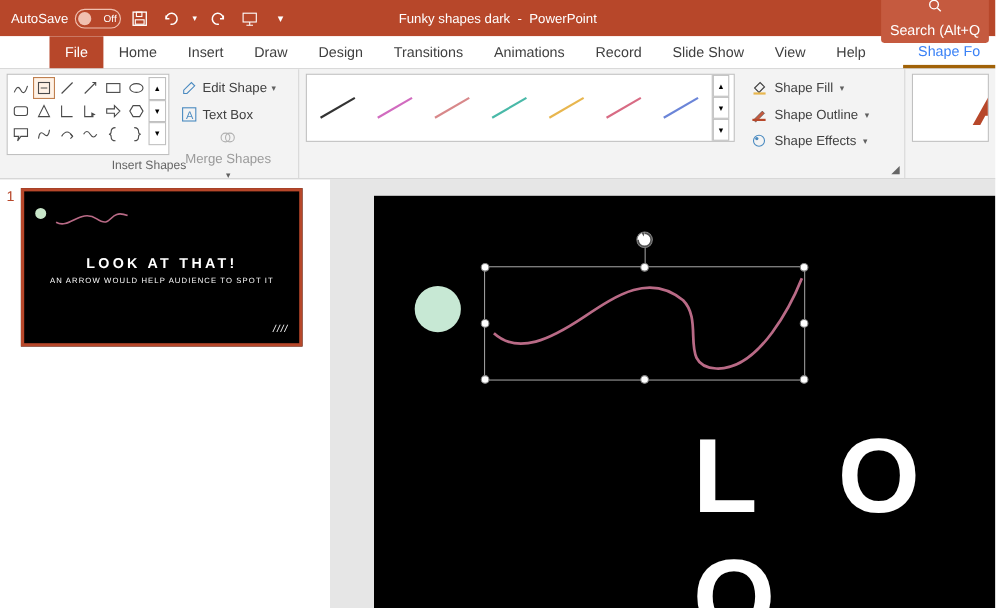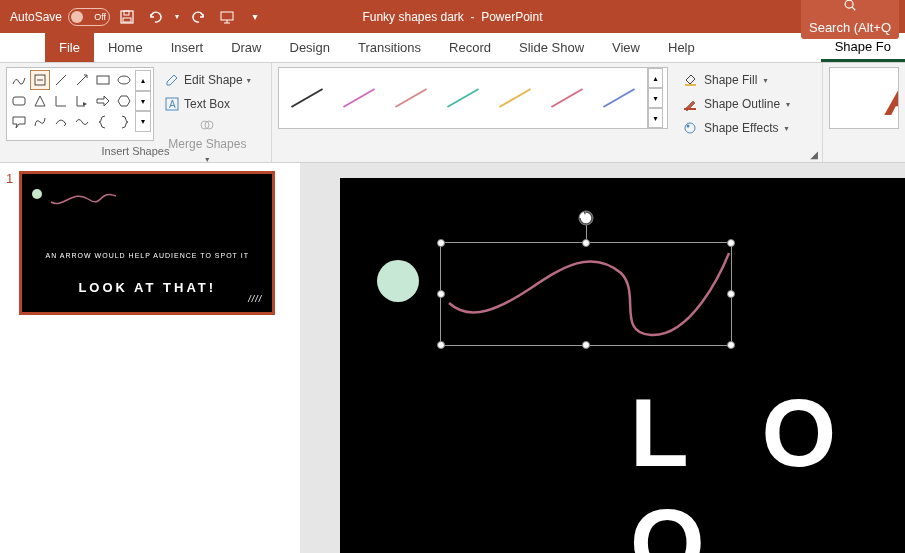--- a/index.html
+++ b/index.html
@@ -61,21 +61,21 @@
     font-size: 13px;
     padding-left: 45px;
   }
   .ribbon-tab {
     padding: 0 14px;
     display: flex; align-items: center;
     color: #404040;
     cursor: pointer;
   }
   .ribbon-tab.file { background: #b7472a; color: #fff; padding: 0 14px; }
-  .ribbon-tab.active { color: #000000; border-bottom: 3px solid #14532d; padding-bottom: 0; }
+  .ribbon-tab.active { color: #3b82f6; border-bottom: 3px solid #a16207; padding-bottom: 0; }
 
   
   .ribbon-body {
     height: 100px;
     background: #f3f3f3;
     border-bottom: 1px solid #d0d0d0;
     display: flex;
     position: relative;
   }
   .ribbon-group {
@@ -157,21 +157,21 @@
   }
   .thumb-num { font-size:13px; color:#b7472a; margin-right:6px; }
   .thumb {
     width: 256px; height: 144px;
     border: 3px solid #b7472a;
     background:#000;
     position:relative;
     color:#fff;
   }
   .th-circle { position:absolute; left:10px; top:15px; width:10px; height:10px; border-radius:50%; background:#c8e6c9;}
-  .th-title { position:absolute; top:58px; width:100%; text-align:center; font-size:13px; letter-spacing:3px; font-weight:bold;margin-top:48px;}
+  .th-title { position:absolute; top:58px; width:100%; text-align:center; font-size:13px; letter-spacing:3px; font-weight:bold;}
   .th-sub { position:absolute; top:78px; width:100%; text-align:center; font-size:7px; letter-spacing:1px;}
   .th-sq-path { position:absolute; left:26px; top:10px;}
   .th-lines { position:absolute; right:10px; bottom:8px; font-size:9px; letter-spacing:1px; font-style:italic;}
 
   .slide-pane {
     flex:1; background:#e6e6e6;
     display:flex; justify-content:flex-start; padding-top:15px;
     overflow:hidden;
   }
   .slide {
@@ -262,20 +262,21 @@
   </div>
 </div>
 
 <div class="ribbon-tabs">
   <div class="ribbon-tab file">File</div>
   <div class="ribbon-tab">Home</div>
   <div class="ribbon-tab">Insert</div>
   <div class="ribbon-tab">Draw</div>
   <div class="ribbon-tab">Design</div>
   <div class="ribbon-tab">Transitions</div>
+  <div class="ribbon-tab">Animations</div>
   <div class="ribbon-tab">Record</div>
   <div class="ribbon-tab">Slide Show</div>
   <div class="ribbon-tab">View</div>
   <div class="ribbon-tab">Help</div>
   <div class="ribbon-tab active" style="margin-left:auto;">Shape Fo</div>
 </div>
 
 <div class="ribbon-body">
 
   <div class="ribbon-group" style="width:272px;">

